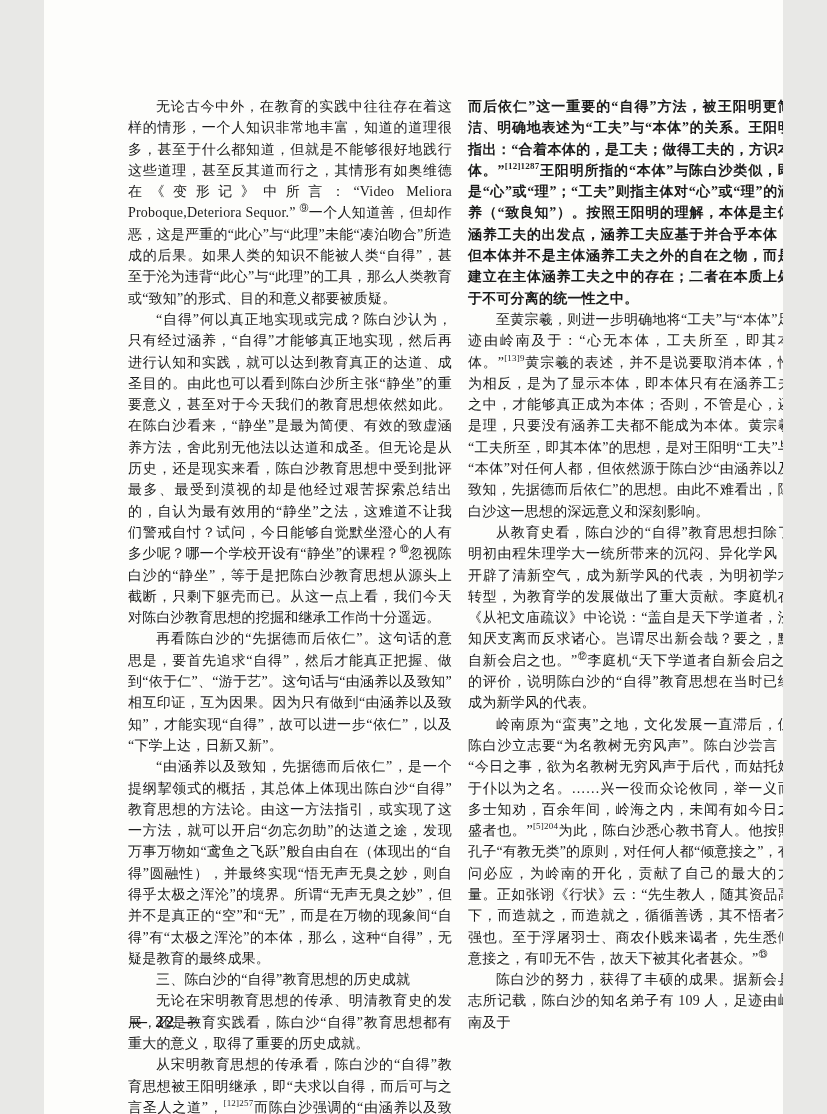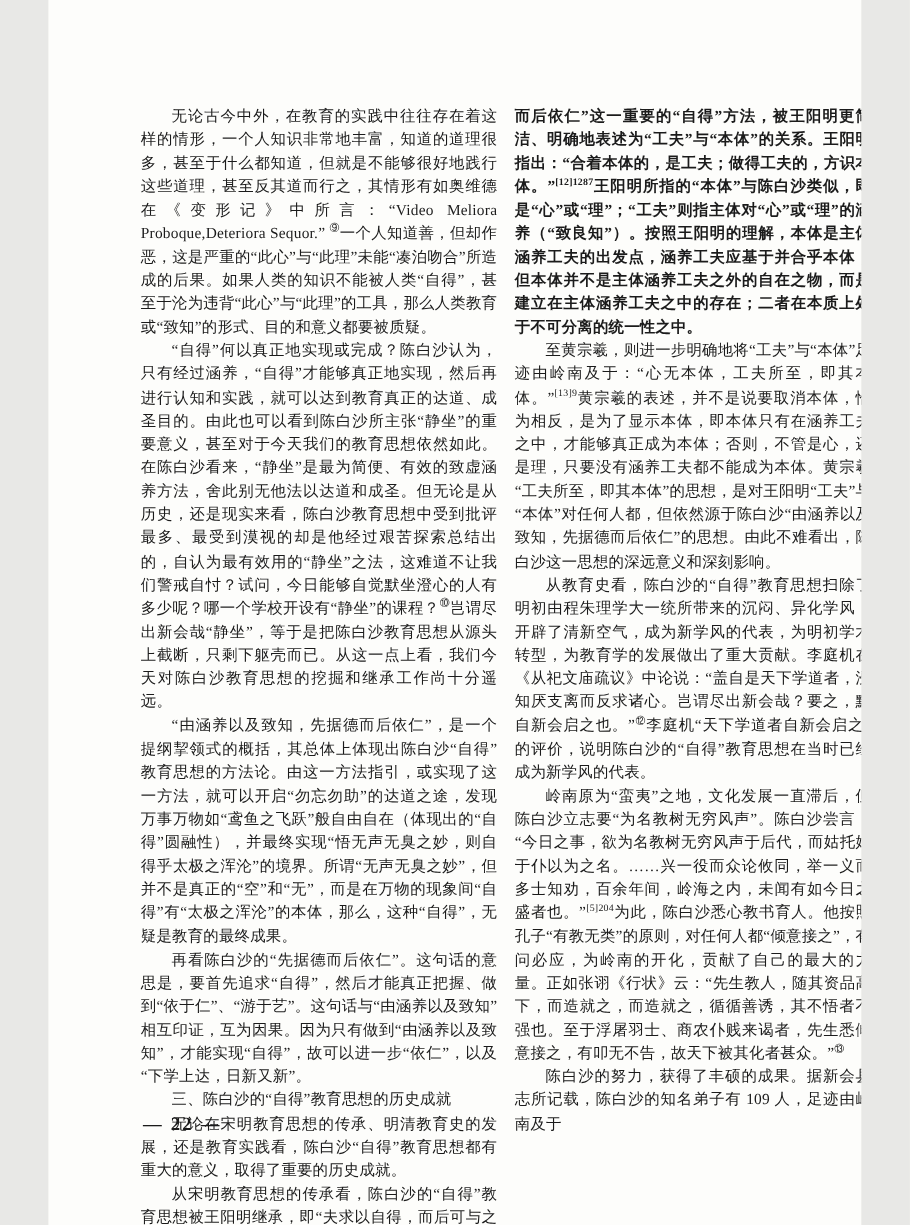--- a/index.html
+++ b/index.html
@@ -47,23 +47,23 @@
     font-weight: bold;
     letter-spacing: 2px;
   }
 </style>
 </head>
 <body>
 
 <div class="page">
   <div class="column left">
       <p class="para"><span>无论古今中外，在教育的实践中往往存在着这样的情形，一个人知识非常地丰富，知道的道理很多，甚至于什么都知道，但就是不能够很好地践行这些道理，甚至反其道而行之，其情形有如奥维德在《变形记》中所言：“Video Meliora Proboque,Deteriora Sequor.” </span><sup>⑨</sup><span>一个人知道善，但却作恶，这是严重的“此心”与“此理”未能“凑泊吻合”所造成的后果。如果人类的知识不能被人类“自得”，甚至于沦为违背“此心”与“此理”的工具，那么人类教育或“致知”的形式、目的和意义都要被质疑。</span></p>
-      <p class="para"><span>“自得”何以真正地实现或完成？陈白沙认为，只有经过涵养，“自得”才能够真正地实现，然后再进行认知和实践，就可以达到教育真正的达道、成圣目的。由此也可以看到陈白沙所主张“静坐”的重要意义，甚至对于今天我们的教育思想依然如此。在陈白沙看来，“静坐”是最为简便、有效的致虚涵养方法，舍此别无他法以达道和成圣。但无论是从历史，还是现实来看，陈白沙教育思想中受到批评最多、最受到漠视的却是他经过艰苦探索总结出的，自认为最有效用的“静坐”之法，这难道不让我们警戒自忖？试问，今日能够自觉默坐澄心的人有多少呢？哪一个学校开设有“静坐”的课程？</span><sup>⑩</sup><span>岂谓尽出新会哉“静坐”，等于是把陈白沙教育思想从源头上截断，只剩下躯壳而已。从这一点上看，我们今天对陈白沙教育思想的挖掘和继承工作尚十分遥远。</span></p>
+      <p class="para"><span>“自得”何以真正地实现或完成？陈白沙认为，只有经过涵养，“自得”才能够真正地实现，然后再进行认知和实践，就可以达到教育真正的达道、成圣目的。由此也可以看到陈白沙所主张“静坐”的重要意义，甚至对于今天我们的教育思想依然如此。在陈白沙看来，“静坐”是最为简便、有效的致虚涵养方法，舍此别无他法以达道和成圣。但无论是从历史，还是现实来看，陈白沙教育思想中受到批评最多、最受到漠视的却是他经过艰苦探索总结出的，自认为最有效用的“静坐”之法，这难道不让我们警戒自忖？试问，今日能够自觉默坐澄心的人有多少呢？哪一个学校开设有“静坐”的课程？</span><sup>⑩</sup><span>忽视陈白沙的“静坐”，等于是把陈白沙教育思想从源头上截断，只剩下躯壳而已。从这一点上看，我们今天对陈白沙教育思想的挖掘和继承工作尚十分遥远。</span></p>
+      <p class="para"><span>再看陈白沙的“先据德而后依仁”。这句话的意思是，要首先追求“自得”，然后才能真正把握、做到“依于仁”、“游于艺”。这句话与“由涵养以及致知”相互印证，互为因果。因为只有做到“由涵养以及致知”，才能实现“自得”，故可以进一步“依仁”，以及“下学上达，日新又新”。</span></p>
       <p class="para"><span>“由涵养以及致知，先据德而后依仁”，是一个提纲挈领式的概括，其总体上体现出陈白沙“自得”教育思想的方法论。由这一方法指引，或实现了这一方法，就可以开启“勿忘勿助”的达道之途，发现万事万物如“鸢鱼之飞跃”般自由自在（体现出的“自得”圆融性），并最终实现“悟无声无臭之妙，则自得乎太极之浑沦”的境界。所谓“无声无臭之妙”，但并不是真正的“空”和“无”，而是在万物的现象间“自得”有“太极之浑沦”的本体，那么，这种“自得”，无疑是教育的最终成果。</span></p>
-      <p class="para"><span>再看陈白沙的“先据德而后依仁”。这句话的意思是，要首先追求“自得”，然后才能真正把握、做到“依于仁”、“游于艺”。这句话与“由涵养以及致知”相互印证，互为因果。因为只有做到“由涵养以及致知”，才能实现“自得”，故可以进一步“依仁”，以及“下学上达，日新又新”。</span></p>
       <p class="para heading"><span>三、陈白沙的“自得”教育思想的历史成就</span></p>
       <p class="para"><span>无论在宋明教育思想的传承、明清教育史的发展，还是教育实践看，陈白沙“自得”教育思想都有重大的意义，取得了重要的历史成就。</span></p>
       <p class="para"><span>从宋明教育思想的传承看，陈白沙的“自得”教育思想被王阳明继承，即“夫求以自得，而后可与之言圣人之道”，</span><sup>[12]257</sup><span>而陈白沙强调的“由涵养以及致知，先据德</span></p>
     </div>
   <div class="column right">
       <p class="para noindent"><span>而后依仁”这一重要的“自得”方法，被王阳明更简洁、明确地表述为“工夫”与“本体”的关系。王阳明指出：“合着本体的，是工夫；做得工夫的，方识本体。”</span><sup>[12]1287</sup><span>王阳明所指的“本体”与陈白沙类似，即是“心”或“理”；“工夫”则指主体对“心”或“理”的涵养（“致良知”）。按照王阳明的理解，本体是主体涵养工夫的出发点，涵养工夫应基于并合乎本体；但本体并不是主体涵养工夫之外的自在之物，而是建立在主体涵养工夫之中的存在；二者在本质上处于不可分离的统一性之中。</span></p>
       <p class="para"><span>至黄宗羲，则进一步明确地将“工夫”与“本体”足迹由岭南及于：“心无本体，工夫所至，即其本体。”</span><sup>[13]9</sup><span>黄宗羲的表述，并不是说要取消本体，恰为相反，是为了显示本体，即本体只有在涵养工夫之中，才能够真正成为本体；否则，不管是心，还是理，只要没有涵养工夫都不能成为本体。黄宗羲“工夫所至，即其本体”的思想，是对王阳明“工夫”与“本体”对任何人都，但依然源于陈白沙“由涵养以及致知，先据德而后依仁”的思想。由此不难看出，陈白沙这一思想的深远意义和深刻影响。</span></p>
       <p class="para"><span>从教育史看，陈白沙的“自得”教育思想扫除了明初由程朱理学大一统所带来的沉闷、异化学风，开辟了清新空气，成为新学风的代表，为明初学术转型，为教育学的发展做出了重大贡献。李庭机在《从祀文庙疏议》中论说：“盖自是天下学道者，浸知厌支离而反求诸心。岂谓尽出新会哉？要之，默自新会启之也。”</span><sup>⑫</sup><span>李庭机“天下学道者自新会启之”的评价，说明陈白沙的“自得”教育思想在当时已经成为新学风的代表。</span></p>
       <p class="para"><span>岭南原为“蛮夷”之地，文化发展一直滞后，但陈白沙立志要“为名教树无穷风声”。陈白沙尝言：“今日之事，欲为名教树无穷风声于后代，而姑托始于仆以为之名。……兴一役而众论攸同，举一义而多士知劝，百余年间，岭海之内，未闻有如今日之盛者也。”</span><sup>[5]204</sup><span>为此，陈白沙悉心教书育人。他按照孔子“有教无类”的原则，对任何人都“倾意接之”，有问必应，为岭南的开化，贡献了自己的最大的力量。正如张诩《行状》云：“先生教人，随其资品高下，而造就之，而造就之，循循善诱，其不悟者不强也。至于浮屠羽士、商农仆贱来谒者，先生悉倾意接之，有叩无不告，故天下被其化者甚众。”</span><sup>⑬</sup></p>
       <p class="para"><span>陈白沙的努力，获得了丰硕的成果。据新会县志所记载，陈白沙的知名弟子有 109 人，足迹由岭南及于</span></p>

